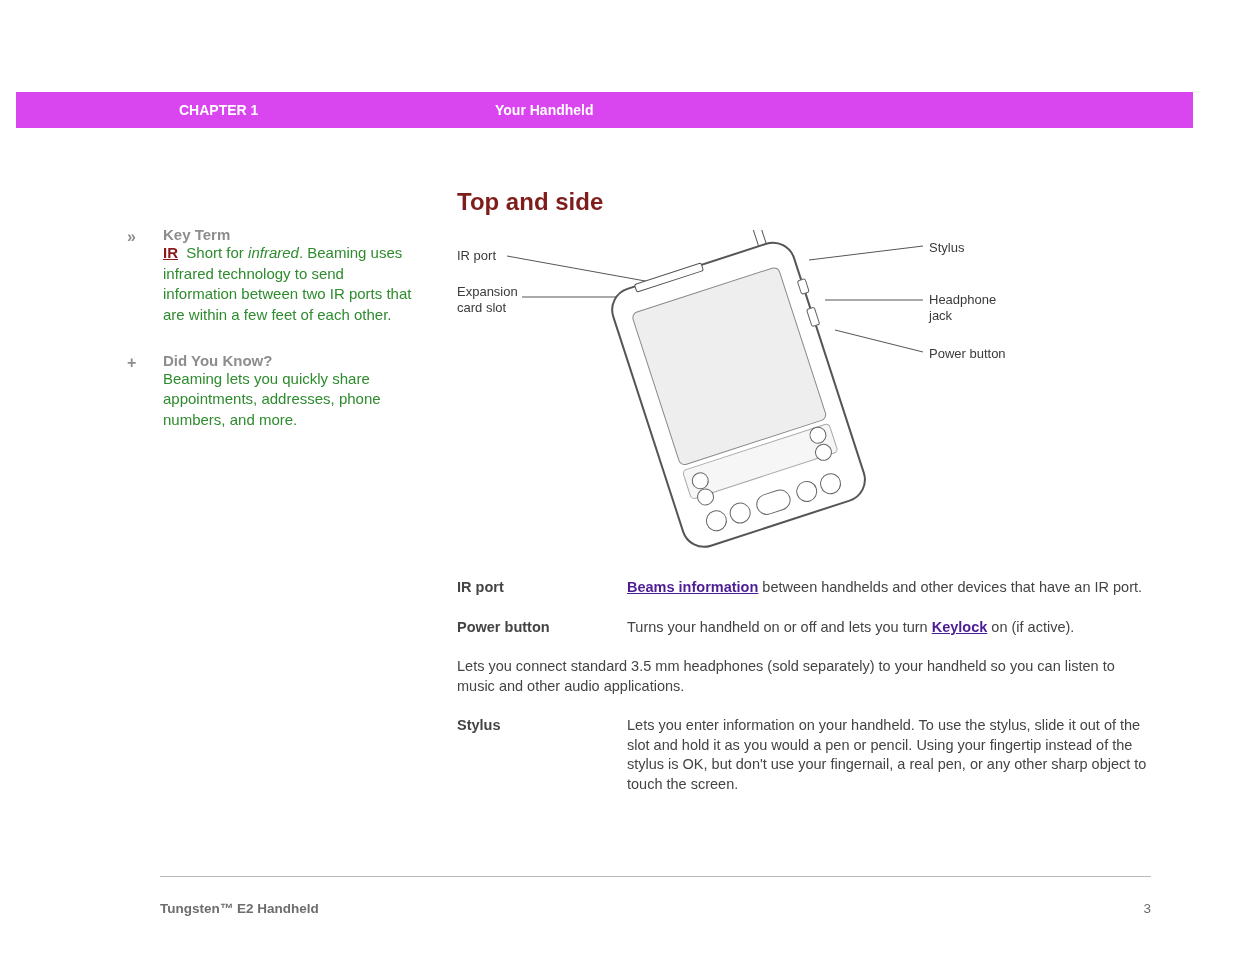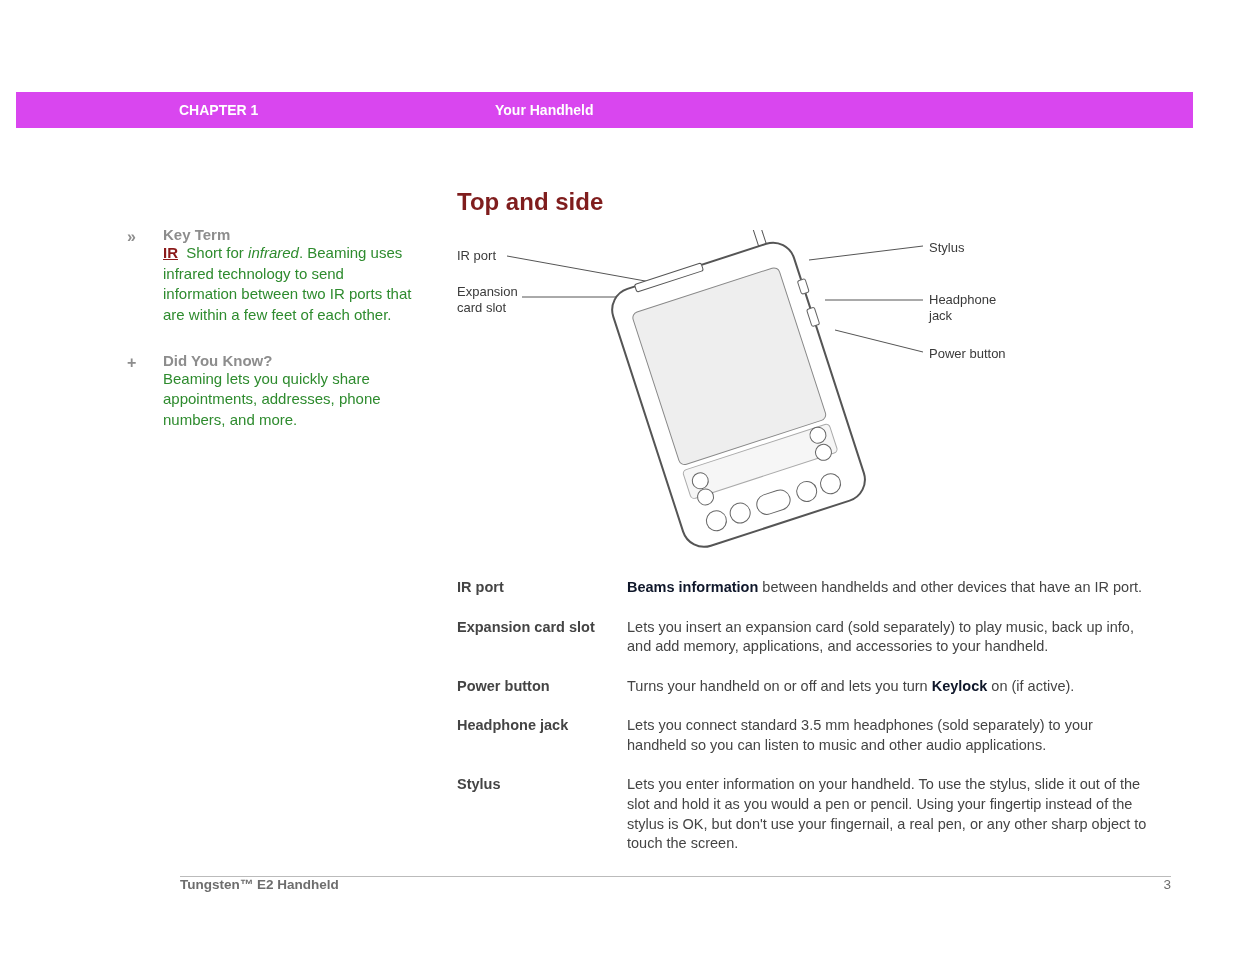--- a/index.html
+++ b/index.html
@@ -23,23 +23,23 @@
   .section-title { color: #7f1d1d; font-size: 24px; font-weight: bold; margin-bottom: 14px; }
 
   .diagram-zone { position: relative; width: 700px; height: 330px; }
   .dlabel { position: absolute; font-size: 13px; color: #3a3a3a; line-height: 1.2; }
   .leader { stroke: #555; stroke-width: 1; fill: none; }
 
   .defs { margin-top: 18px; width: 698px; }
   .defrow { display: flex; margin-bottom: 20px; }
   .defterm { width: 170px; font-weight: bold; color: #444; font-size: 14.5px; line-height: 1.35; flex-shrink:0; }
   .defdesc { flex: 1; color: #444; font-size: 14.5px; line-height: 1.35; }
-  .link { font-weight: bold; color: #0f172a; }
+  .link { text-decoration: underline; font-weight: bold; color: #4c1d95; }
 
-  .footer { position: absolute; left: 180px; top: 876px; width: 991px; border-top: 1px solid #bbb; padding-top: 0; display: flex; justify-content: space-between; font-size: 13.5px; color: #6d6d6d; }
+  .footer { position: absolute; left: 160px; top: 876px; width: 991px; border-top: 1px solid #bbb; padding-top: 24px; display: flex; justify-content: space-between; font-size: 13.5px; color: #6d6d6d; }
   .footer .prod { font-weight: bold; color: #6d6d6d; }
 
   
   .device-svg { position:absolute; left:150px; top:0; }
 </style>
 </head>
 <body>
 
 <div class="header-bar">
   <div class="header-chapter">CHAPTER 1</div>
@@ -113,31 +113,26 @@
   </div>
 
   <div class="defs">
     <div class="defrow">
       <div class="defterm">IR port</div>
       <div class="defdesc">
         <span class="link">Beams information</span><span> between handhelds and other devices that have an IR port.</span>
       </div>
     </div>
     <div class="defrow">
-      <div class="defterm">Expansion card slot</div>
-      <div class="defdesc">Lets you insert an expansion card (sold separately) to play music, back up info, and add memory, applications, and accessories to your handheld.</div>
-    </div>
-    <div class="defrow">
       <div class="defterm">Power button</div>
       <div class="defdesc">
         <span>Turns your handheld on or off and lets you turn </span><span class="link">Keylock</span><span> on (if active).</span>
       </div>
     </div>
     <div class="defrow">
-      <div class="defterm">Headphone jack</div>
       <div class="defdesc">Lets you connect standard 3.5 mm headphones (sold separately) to your handheld so you can listen to music and other audio applications.</div>
     </div>
     <div class="defrow">
       <div class="defterm">Stylus</div>
       <div class="defdesc">Lets you enter information on your handheld. To use the stylus, slide it out of the slot and hold it as you would a pen or pencil. Using your fingertip instead of the stylus is OK, but don't use your fingernail, a real pen, or any other sharp object to touch the screen.</div>
     </div>
   </div>
 </div>
 
 <div class="footer">

